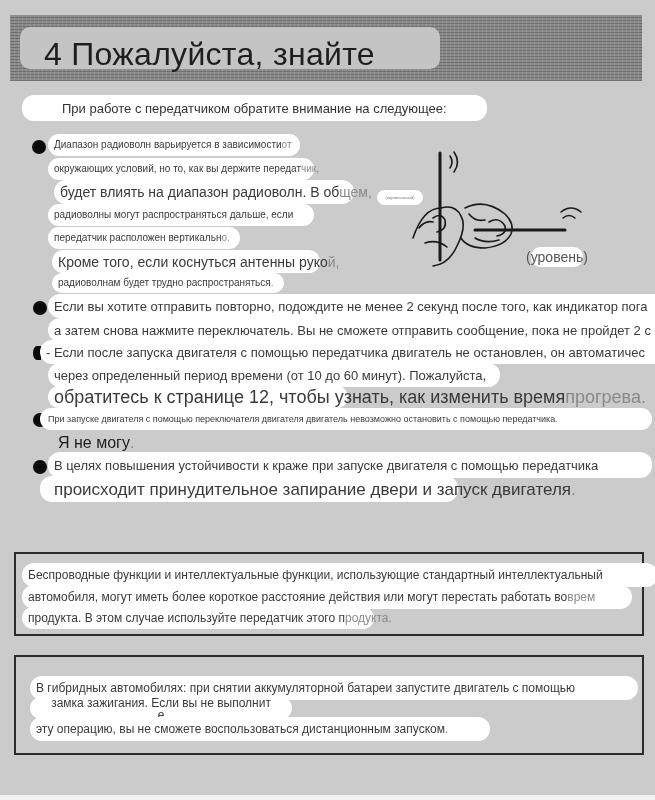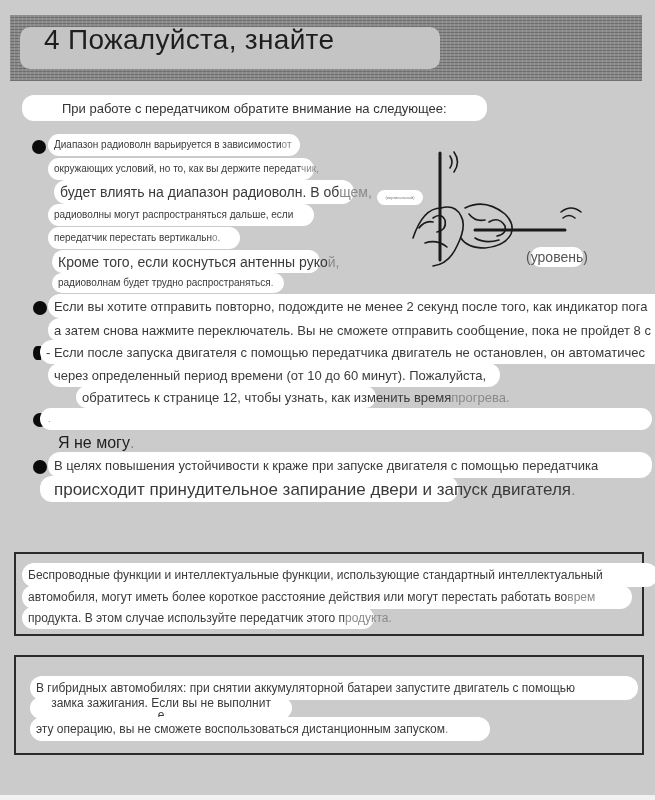--- a/index.html
+++ b/index.html
@@ -15,21 +15,21 @@
     background:#8a8a8a;
     background-image:
       repeating-linear-gradient(0deg, rgba(60,60,60,0.35) 0 1px, transparent 1px 3px),
       repeating-linear-gradient(90deg, rgba(200,200,200,0.25) 0 1px, transparent 1px 4px);
   }
   .title-pill {
     left:20px; top:27px; width:420px; height:42px;
     background:#c4c4c4; border-radius:10px;
   }
   .title-text {
-    left:44px; top:24px; font-size:28px; color:#1e1e1e; white-space:nowrap;
+    left:44px; top:36px; font-size:32px; color:#1e1e1e; white-space:nowrap;
     letter-spacing:0.3px;
   }
   .pill {
     position:absolute; background:#ffffff; border-radius:12px;
     white-space:nowrap; color:#3a3a3a; line-height:1;
     display:flex; align-items:center; padding:0 6px; box-sizing:border-box;
   }
   .tail { color:#8a8a8a; }
   .bullet {
     position:absolute; width:14px; height:14px; border-radius:50%; background:#0b0b0b;
@@ -61,21 +61,21 @@
 </div>
 <div class="pill" style="left:48px;top:180px;width:300px;height:24px;font-size:14px;margin-left:6px;">
   <span>будет влиять на диапазон радиоволн. В об</span>
     <span class="tail">щем,</span>
 </div>
 <div class="pill" style="left:48px;top:204px;width:266px;height:22px;font-size:10px;">
   <span>радиоволны могут распространяться дальше, если</span>
     <span class="tail"></span>
 </div>
 <div class="pill" style="left:48px;top:227px;width:192px;height:22px;font-size:10px;">
-  <span>передатчик перестать вертикальн</span>
+  <span>передатчик расположен вертикальн</span>
     <span class="tail">о.</span>
 </div>
 <div class="pill" style="left:52px;top:250px;width:268px;height:23px;font-size:14px;">
   <span>Кроме того, если коснуться антенны руко</span>
     <span class="tail">й,</span>
 </div>
 <div class="pill" style="left:52px;top:273px;width:232px;height:20px;font-size:10px;">
   <span>радиоволнам будет трудно распространяться</span>
     <span class="tail">.</span>
 </div>
@@ -107,37 +107,38 @@
 </div>
 <div class="pill" style="left:531px;top:247px;width:52px;height:20px;font-size:14px;color:#555;justify-content:center;padding:0;border-radius:9px;">
   <span>(уровень)</span>
 </div>
 
 <div class="bullet" style="left:33px;top:301px;"></div>
 <div class="pill" style="left:48px;top:294px;width:620px;height:24px;font-size:13px;">
   <span>Если вы хотите отправить повторно, подождите не менее 2 секунд после того, как индикатор пога</span>
 </div>
 <div class="pill" style="left:48px;top:318px;width:620px;height:24px;font-size:13px;">
-  <span>а затем снова нажмите переключатель. Вы не сможете отправить сообщение, пока не пройдет 8 с</span>
+  <span>а затем снова нажмите переключатель. Вы не сможете отправить сообщение, пока не пройдет 2 с</span>
 </div>
 
 <div class="bullet" style="left:33px;top:346px;border-radius:50% 0 0 50%;width:8px;"></div>
 <div class="pill" style="left:40px;top:340px;width:630px;height:24px;font-size:13px;">
   <span>- Если после запуска двигателя с помощью передатчика двигатель не остановлен, он автоматичес</span>
 </div>
 <div class="pill" style="left:48px;top:363px;width:452px;height:24px;font-size:13px;">
   <span>через определенный период времени (от 10 до 60 минут). Пожалуйста,</span>
 </div>
-<div class="pill" style="left:48px;top:386px;width:300px;height:22px;font-size:13px;overflow:visible;margin-left:28px;">
+<div class="pill" style="left:48px;top:386px;width:300px;height:22px;font-size:18px;overflow:visible;">
   <span>обратитесь к странице 12, чтобы узнать, как изменить время</span>
     <span class="tail"> прогрева.</span>
 </div>
 
 <div class="bullet" style="left:33px;top:413px;"></div>
 <div class="pill" style="left:40px;top:408px;width:612px;height:22px;font-size:9px;padding-left:8px;">
+  <span>При запуске двигателя с помощью переключателя двигателя двигатель невозможно остановить с помощью передатчика</span>
     <span class="tail">.</span>
 </div>
 <div class="pill" style="left:52px;top:431px;width:62px;height:24px;font-size:16px;color:#1e1e1e;background:transparent;">
   <span>Я не могу</span>
     <span class="tail">.</span>
 </div>
 
 <div class="bullet" style="left:33px;top:460px;"></div>
 <div class="pill" style="left:48px;top:452px;width:604px;height:26px;font-size:13px;">
   <span>В целях повышения устойчивости к краже при запуске двигателя с помощью передатчика</span>

